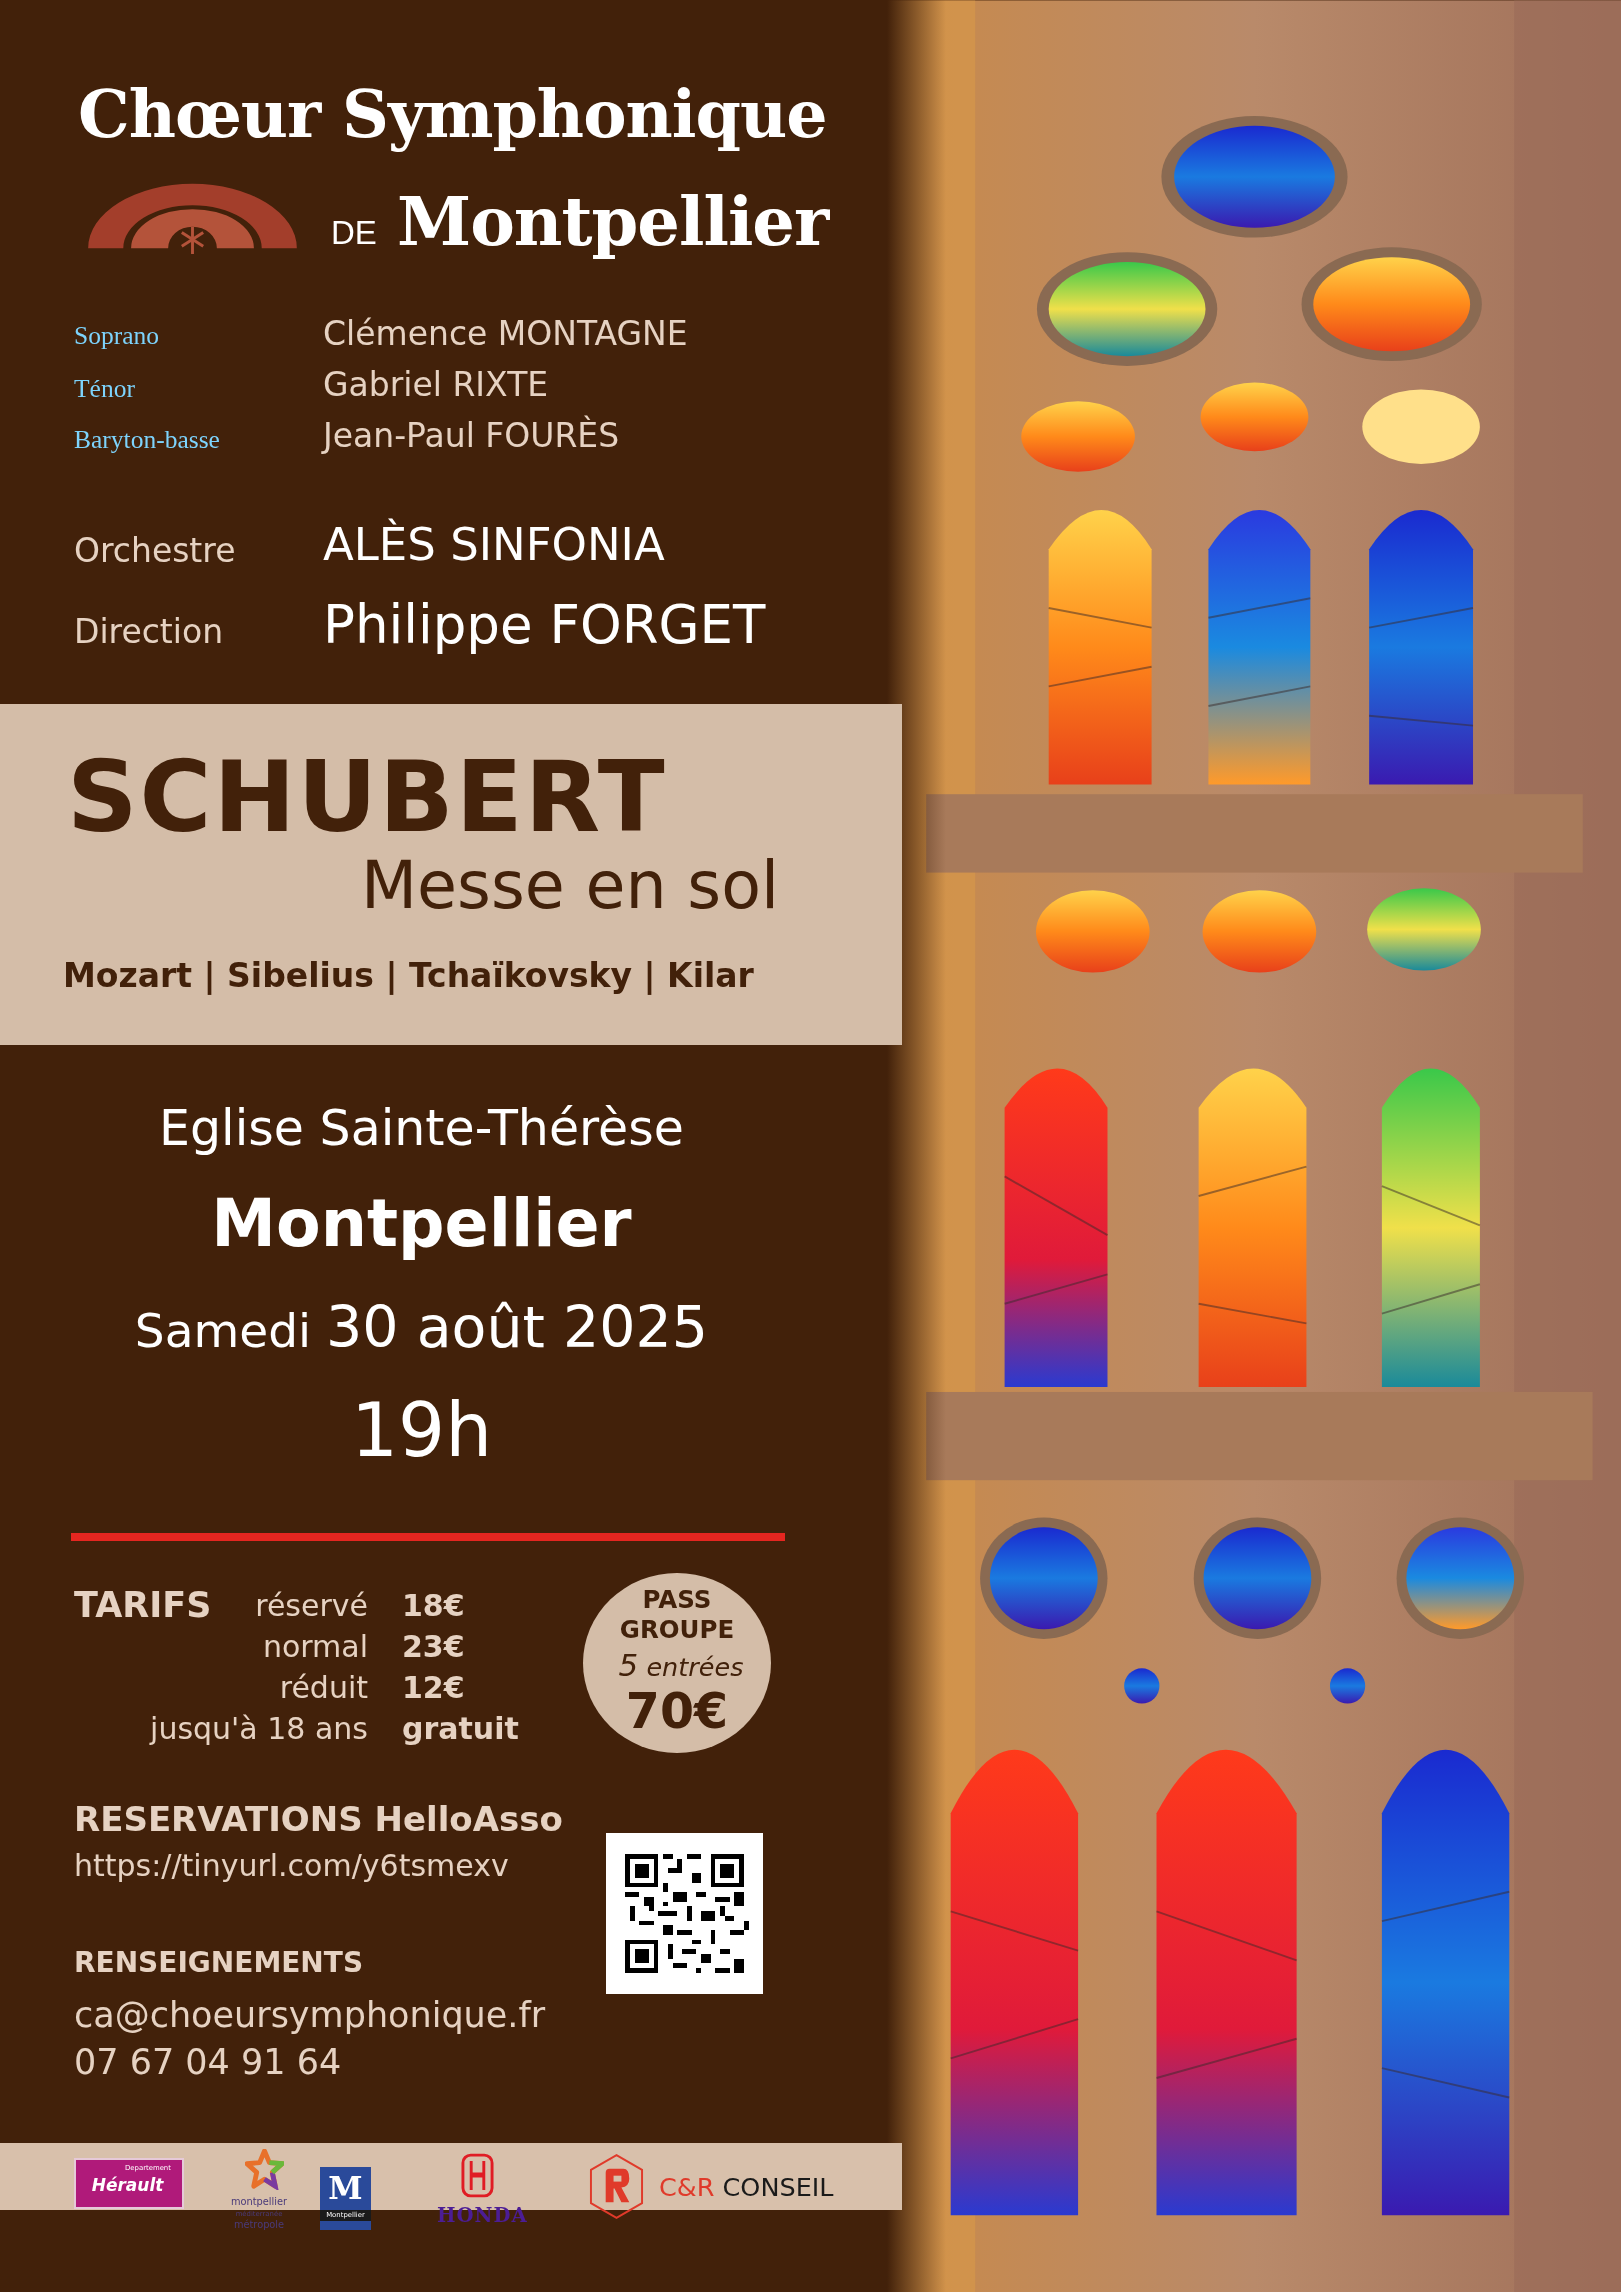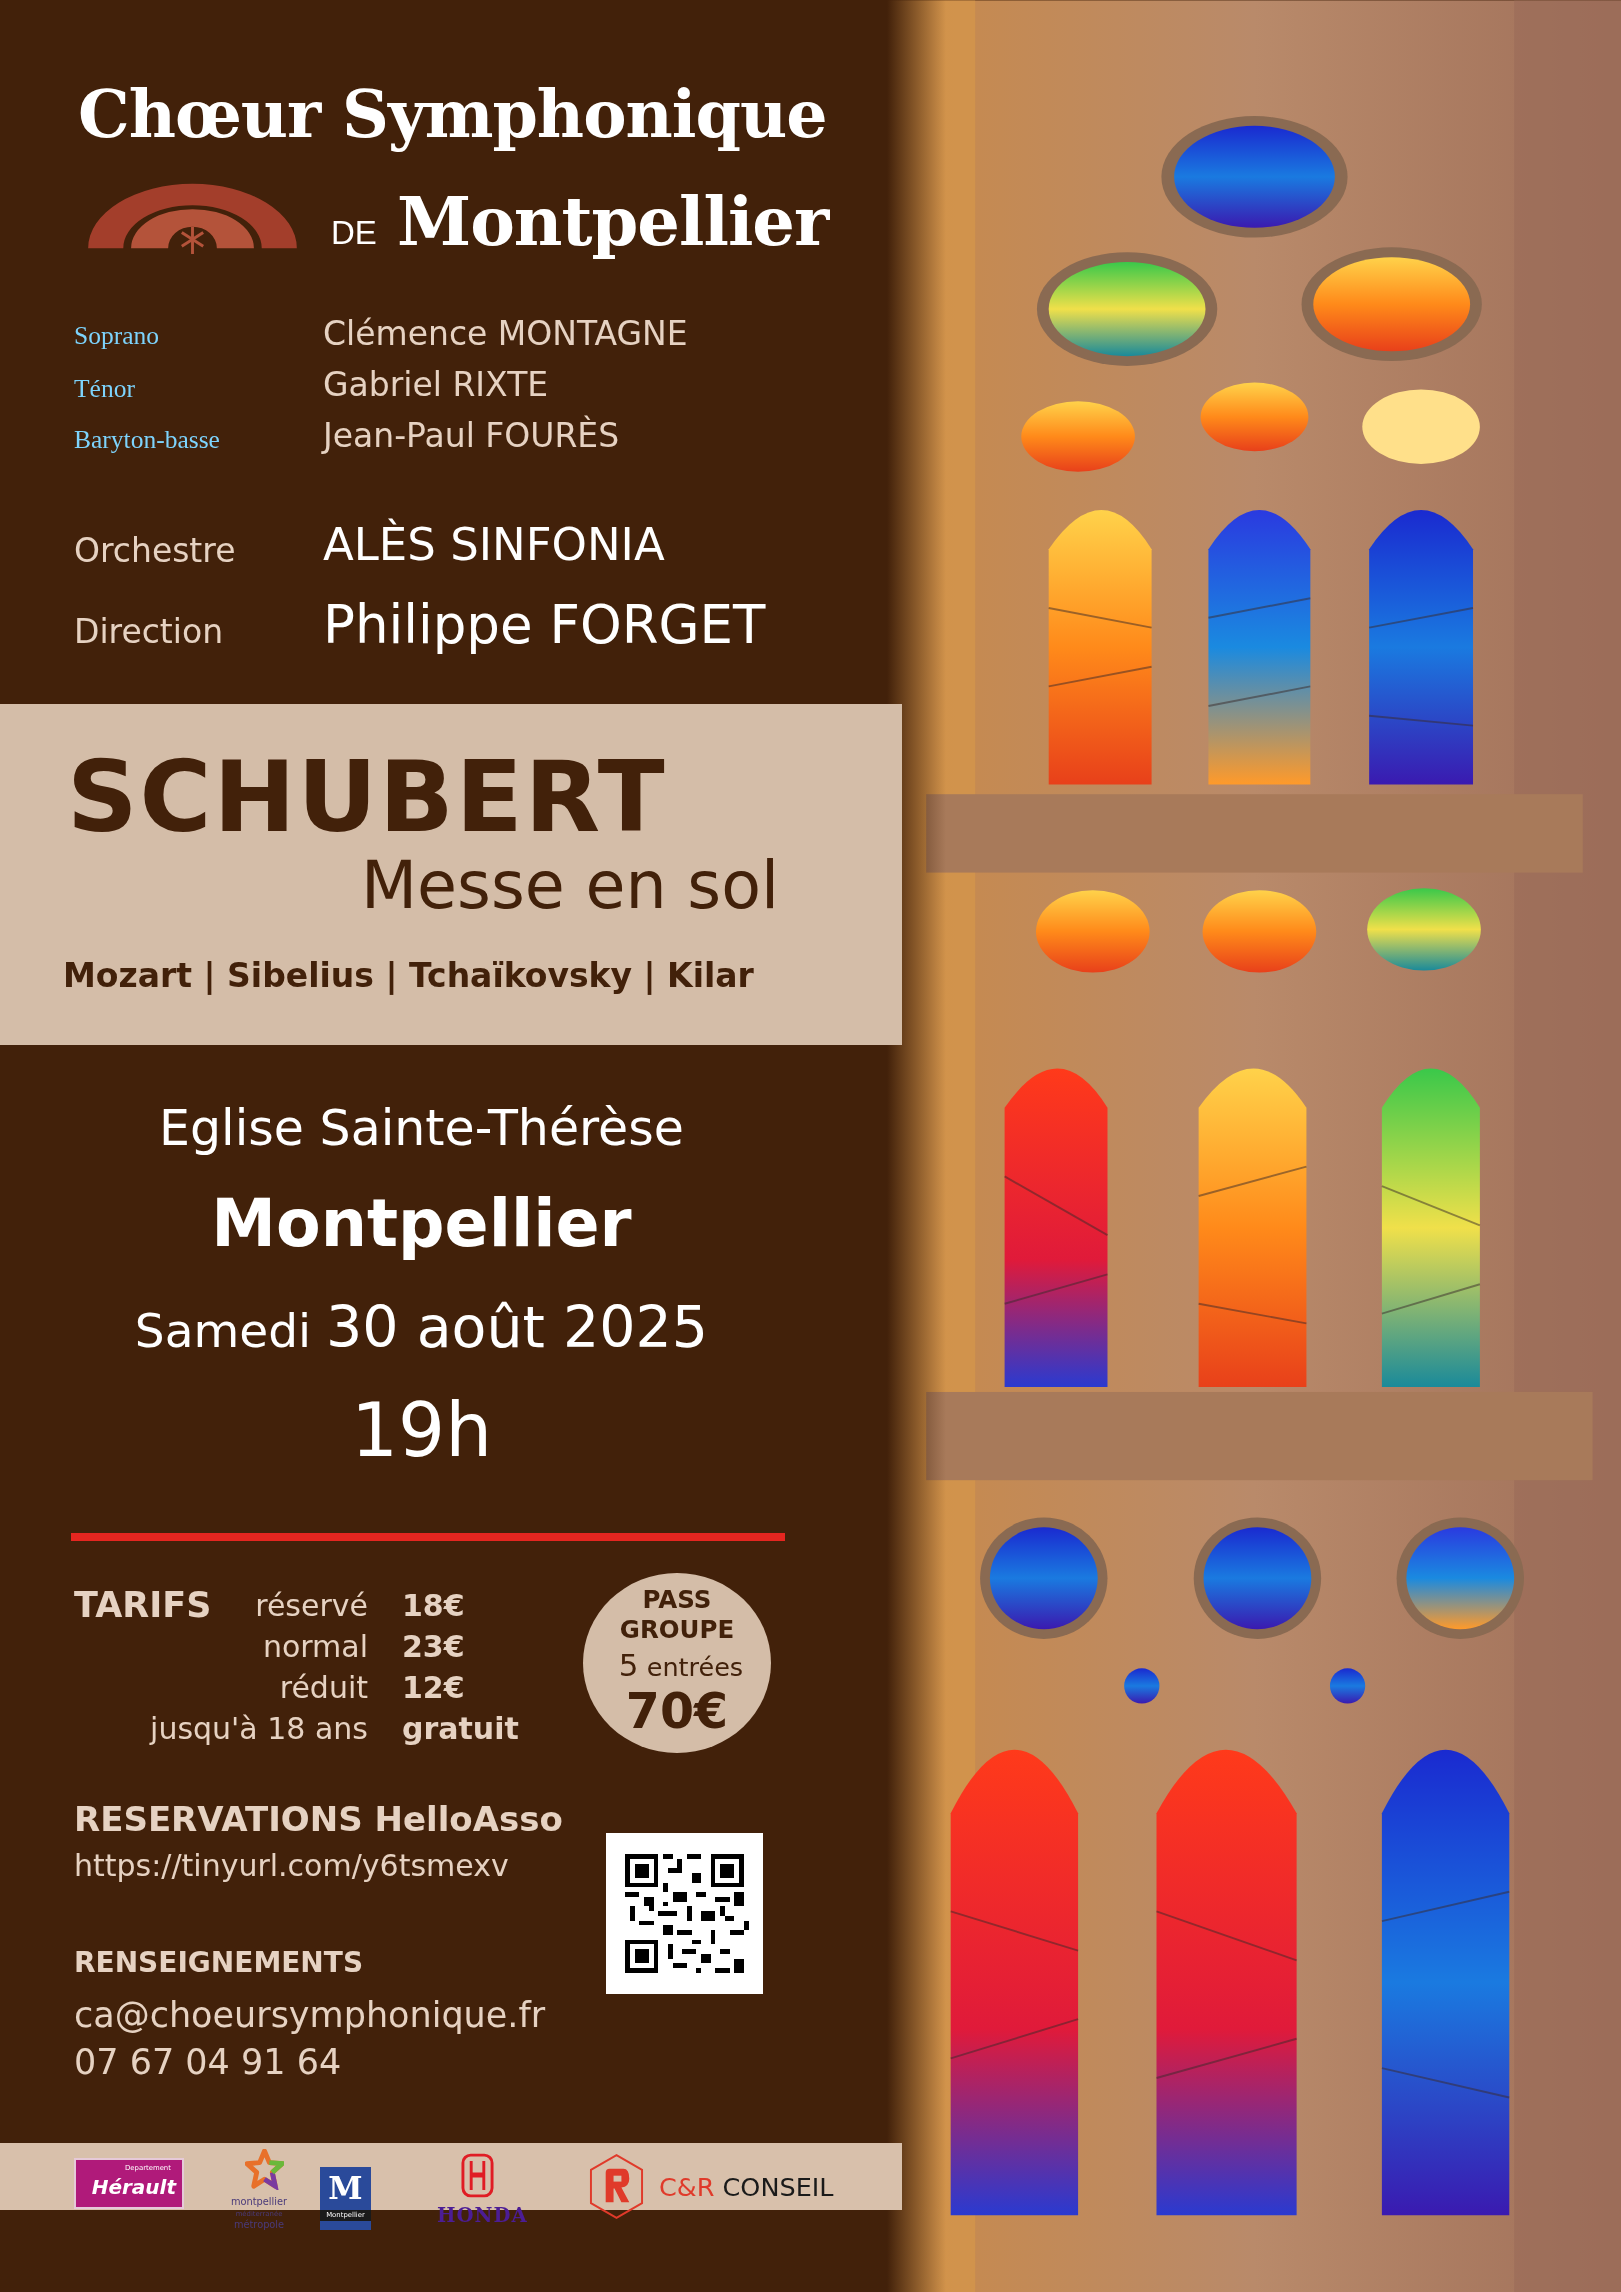--- a/index.html
+++ b/index.html
@@ -27,35 +27,35 @@
   .venue { position:absolute; left:0; width:843px; text-align:center; color:#ffffff; font-family:"DejaVu Sans", sans-serif; }
   .red-rule { position:absolute; left:71px; top:1533px; width:714px; height:7.8px; background:#e52620; }
 
   .tarifs-title { position:absolute; left:74px; top:1585px; font-family:"DejaVu Sans", sans-serif; font-weight:bold; font-size:35px; color:#e6d2c2; }
   .tarif-row { position:absolute; left:0; width:745px; font-family:"DejaVu Sans", sans-serif; font-size:30px; color:#e6d2c2; }
   .tarif-label { position:absolute; right:377px; text-align:right; white-space:nowrap; }
   .tarif-price { position:absolute; left:402px; font-weight:bold; }
 
   .pass { position:absolute; left:583px; top:1573px; width:188px; height:180px; border-radius:50%; background:#d4bda8; color:#42210a; text-align:center; font-family:"DejaVu Sans", sans-serif; }
   .pass .p1 { position:absolute; left:0; right:0; top:11.8px; font-weight:bold; font-size:24.5px; line-height:30px; }
-  .pass .p2 { position:absolute; left:8px; right:0; top:74px; font-size:25.5px; }
+  .pass .p2 { position:absolute; left:8px; right:0; top:74px; font-size:25.5px;font-style:italic; }
   .pass .p2 .five { font-size:31px; }
   .pass .p3 { position:absolute; left:0; right:0; top:110px; font-weight:bold; font-size:49px; }
 
   .res-title { position:absolute; left:74px; top:1799px; font-family:"DejaVu Sans", sans-serif; font-weight:bold; font-size:34px; color:#e6d2c2; }
   .res-url { position:absolute; left:74px; top:1848px; font-family:"DejaVu Sans", sans-serif; font-size:30px; color:#e6d2c2; }
   .info-title { position:absolute; left:74px; top:1946px; font-family:"DejaVu Sans", sans-serif; font-weight:bold; font-size:28px; color:#e6d2c2; }
   .info-email { position:absolute; left:74px; top:1995px; font-family:"DejaVu Sans", sans-serif; font-size:35px; color:#e6d2c2; }
   .info-phone { position:absolute; left:74px; top:2042px; font-family:"DejaVu Sans", sans-serif; font-size:35px; color:#e6d2c2; }
   .qr { position:absolute; left:606px; top:1833px; width:157px; height:161px; background:#ffffff; }
 
   .sponsors { position:absolute; left:0; top:2143px; width:902px; height:67px; background:#d8c0ab; }
   .sp { position:absolute; }
   .herault { left:74px; top:14.7px; width:110px; height:51px; background:#b01a7a; border:2px solid #e6c9d8; box-sizing:border-box; }
-  .herault span { position:absolute; left:15.7px; top:15.7px; color:#ffffff; font-family:"DejaVu Sans", sans-serif; font-weight:bold; font-style:italic; font-size:20px; }
+  .herault span { position:absolute; left:15.7px; top:15.7px; color:#ffffff; font-family:"DejaVu Sans", sans-serif; font-weight:bold; font-style:italic; font-size:17px; }
   .herault small { position:absolute; left:49px; top:3.9px; color:#ffffff; font-size:6.9px; font-family:"DejaVu Sans", sans-serif; }
   .metro-text { left:231px; top:54px; font-family:"DejaVu Sans", sans-serif; font-size:9.8px; color:#4a3a7a; line-height:10.8px; text-align:center; }
   .mtp { left:320px; top:23.5px; width:51px; height:63px; background:#2a4a9a; color:#ffffff; text-align:center; }
   .mtp .M { font-family:"DejaVu Serif", serif; font-weight:bold; font-size:31px; line-height:43px; display:block; }
   .mtp .t { display:block; background:#1a1a1a; font-size:6.9px; line-height:11.8px; font-family:"DejaVu Sans", sans-serif; }
   .honda-word { left:437px; top:61px; font-family:"DejaVu Serif", serif; font-weight:bold; font-size:19.6px; color:#4c1d95; letter-spacing:1px; }
   .cr-word { left:659px; top:29px; font-family:"DejaVu Sans", sans-serif; font-size:25.5px; color:#e03a2a; }
   .cr-word b { font-weight:normal; color:#1a1a1a; }
 </style>
 </head>

